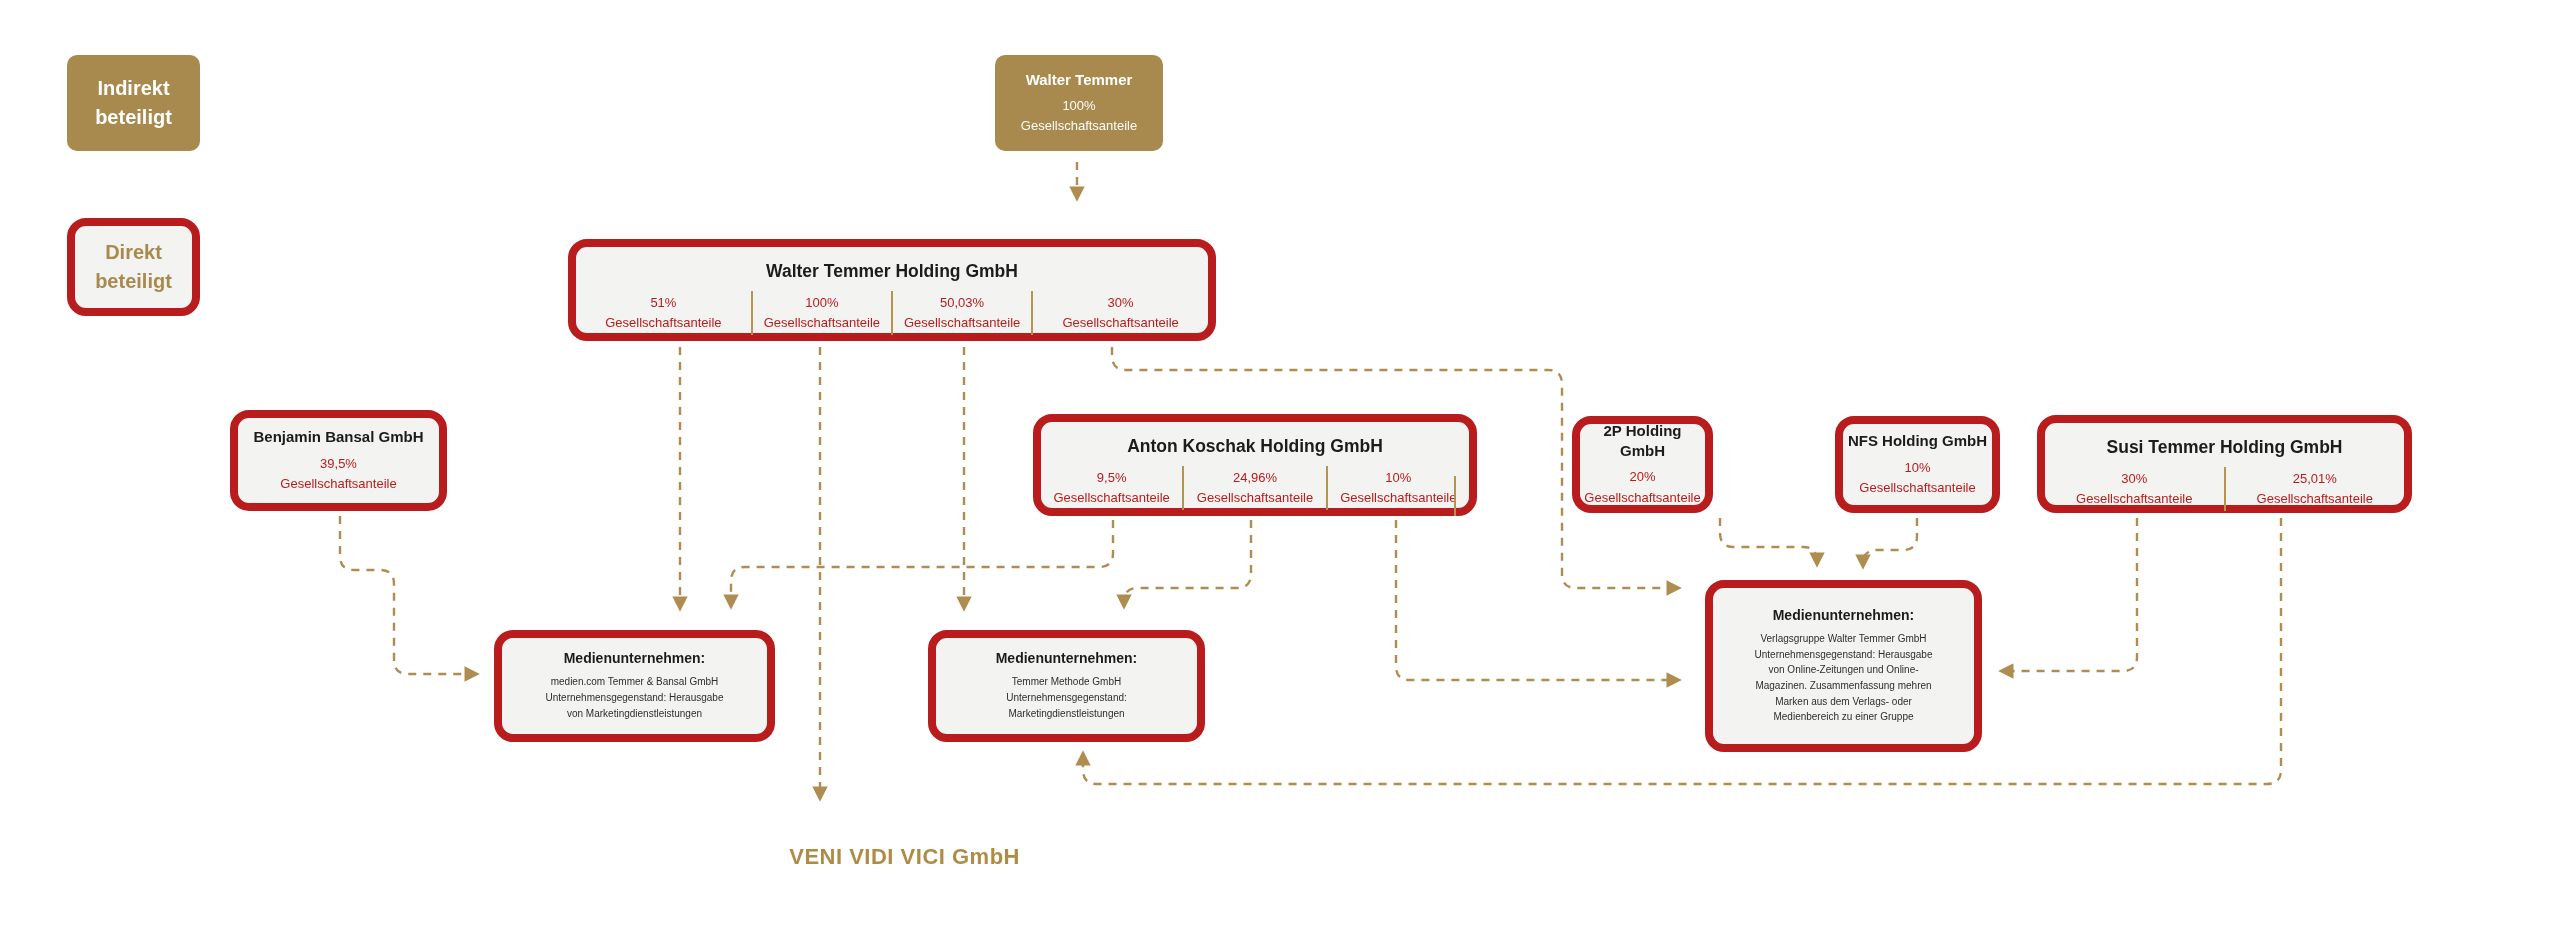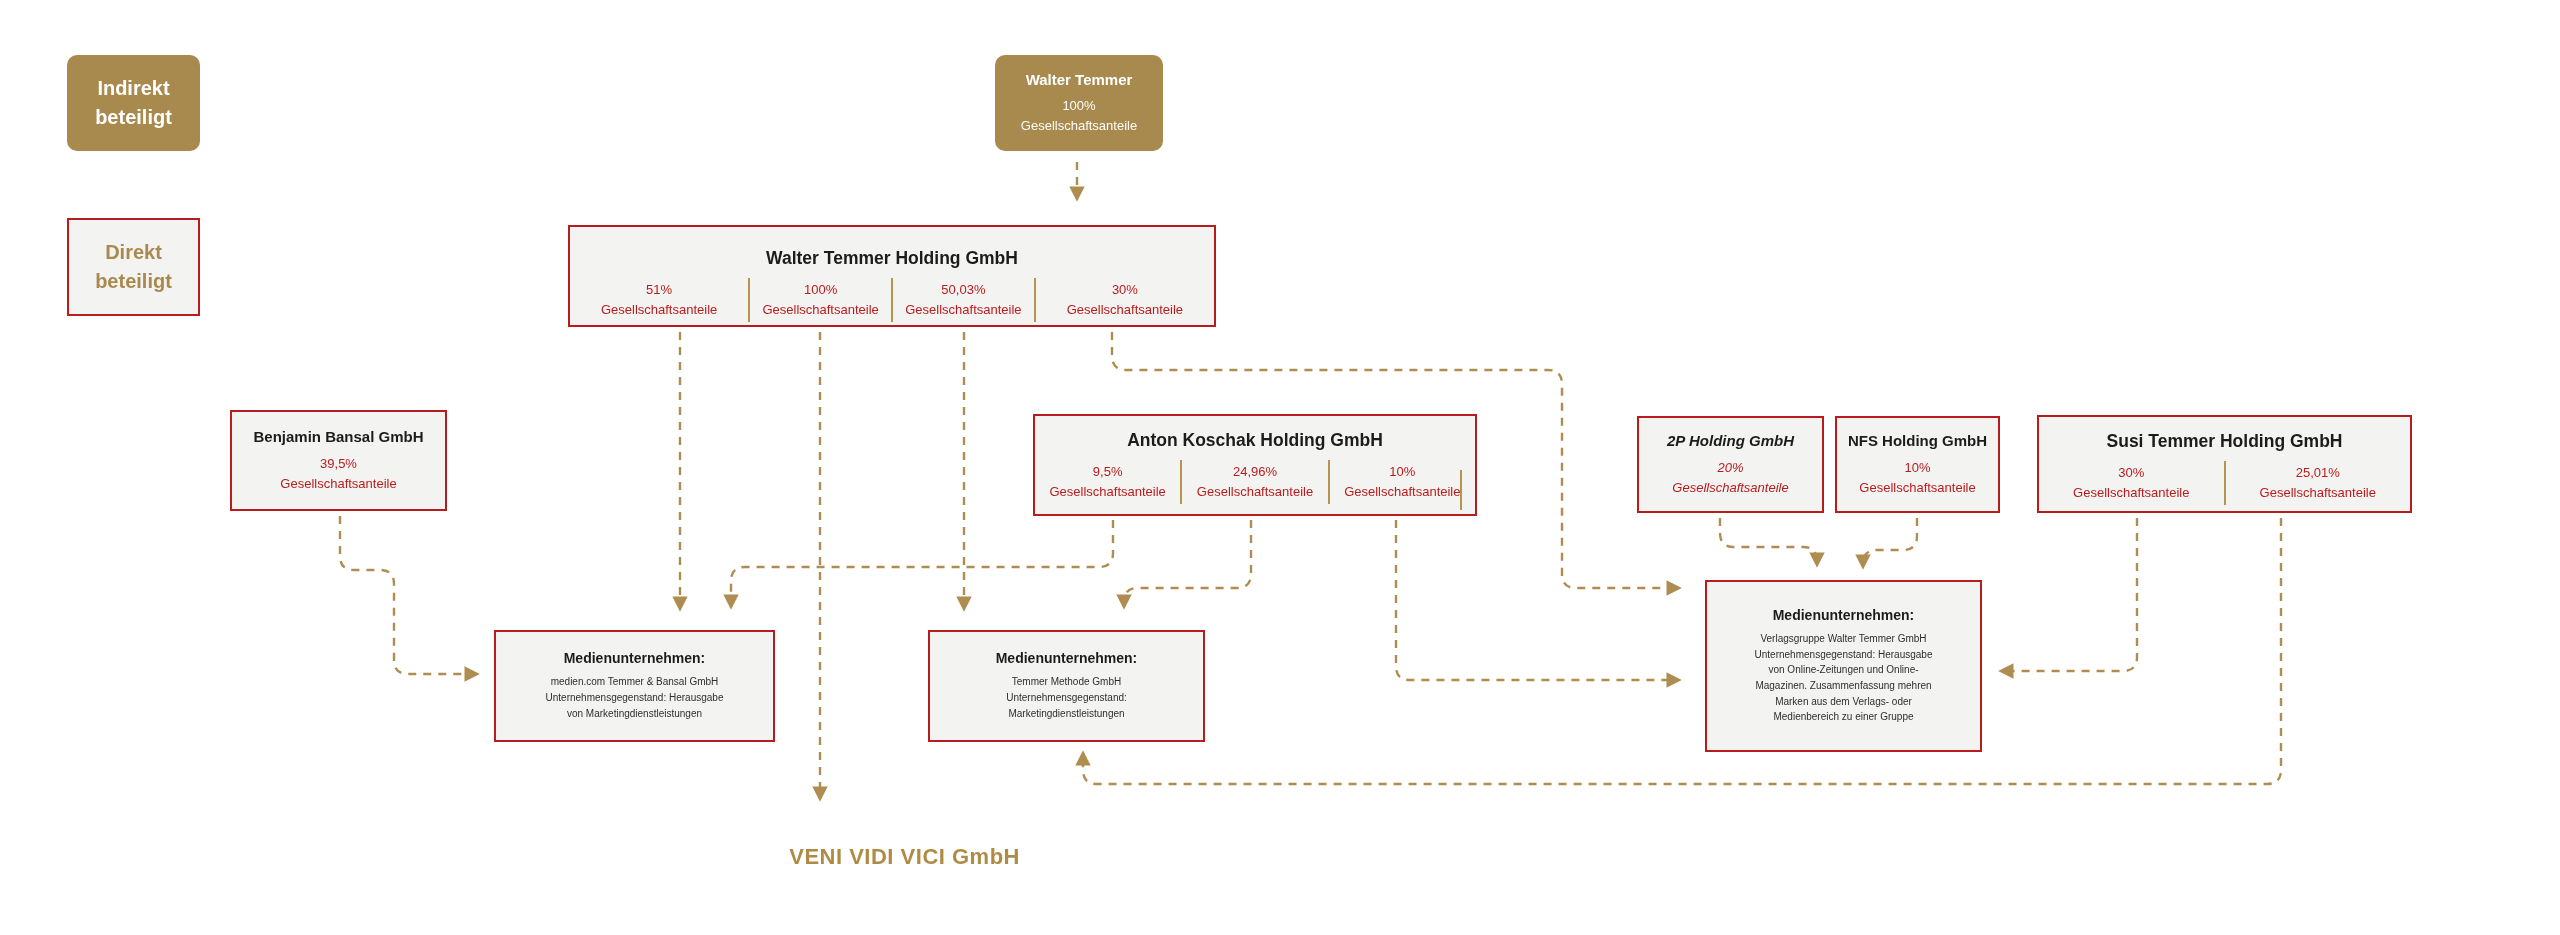--- a/index.html
+++ b/index.html
@@ -5,21 +5,21 @@
   html,body{margin:0;padding:0;background:#ffffff;}
   .canvas{
     position:relative;width:2560px;height:935px;background:#ffffff;
     font-family:"Liberation Sans",sans-serif;color:#242424;overflow:hidden;
   }
   .wires{position:absolute;left:0;top:0;pointer-events:none;}
 
   
   .node{position:absolute;box-sizing:border-box;text-align:center;}
   .gold{background:#A98A4E;border-radius:10px;color:#ffffff;}
-  .frame{background:#F3F3F2;border:2px solid #b91c1c;border-radius:0;}
+  .frame{background:#F3F3F2;border:8px solid #b91c1c;border-radius:19px;}
   .flex-center{display:flex;flex-direction:column;justify-content:center;align-items:center;}
 
   .legend-label{font-size:20px;font-weight:bold;line-height:1.45;padding:0 16px;}
   .legend-direct{color:#A98A4E;}
 
   .node-title-sm{font-size:15px;font-weight:bold;color:#1c1c1c;line-height:1.3;margin-bottom:7px;}
   .node-title-lg{font-size:17.5px;font-weight:bold;color:#1c1c1c;line-height:1.3;}
   .gold .node-title-sm{color:#ffffff;}
   .pct,.lbl{font-size:13px;line-height:1.55;color:#b91c1c;}
   .gold .pct,.gold .lbl{color:#fdfdfd;}
@@ -73,21 +73,21 @@
   <div class="node frame flex-center" style="left:67px;top:218px;width:133px;height:98px;">
     <div class="legend-label legend-direct">Direkt beteiligt</div>
   </div>
 
   <div class="node gold flex-center" style="left:995px;top:55px;width:168px;height:96px;">
     <div class="node-title-sm">Walter Temmer</div>
     <div class="pct">100%</div>
     <div class="lbl">Gesellschaftsanteile</div>
   </div>
 
-  <div class="node frame" style="left:568px;top:225px;width:648px;height:102px;padding-top:20px;">
+  <div class="node frame" style="left:568px;top:239px;width:648px;height:102px;padding-top:13px;">
     <div class="node-title-lg">Walter Temmer Holding GmbH</div>
     <div class="shares-row">
       <div class="share-col col-wide">
         <div class="pct">51%</div>
         <div class="lbl">Gesellschaftsanteile</div>
       </div>
       <div class="share-col">
         <div class="pct">100%</div>
         <div class="lbl">Gesellschaftsanteile</div>
       </div>
@@ -120,21 +120,21 @@
         <div class="lbl">Gesellschaftsanteile</div>
       </div>
       <div class="share-col">
         <div class="pct">10%</div>
         <div class="lbl">Gesellschaftsanteile</div>
       </div>
     </div>
     <div class="divider-extra" style="right:13px;top:54px;height:40px;"></div>
   </div>
 
-  <div class="node frame flex-center" style="left:1637px;top:416px;width:187px;height:97px;font-style:italic;">
+  <div class="node frame flex-center" style="left:1572px;top:416px;width:141px;height:97px;">
     <div class="node-title-sm">2P Holding GmbH</div>
     <div class="pct">20%</div>
     <div class="lbl">Gesellschaftsanteile</div>
   </div>
 
   <div class="node frame flex-center" style="left:1835px;top:416px;width:165px;height:97px;">
     <div class="node-title-sm">NFS Holding GmbH</div>
     <div class="pct">10%</div>
     <div class="lbl">Gesellschaftsanteile</div>
   </div>

